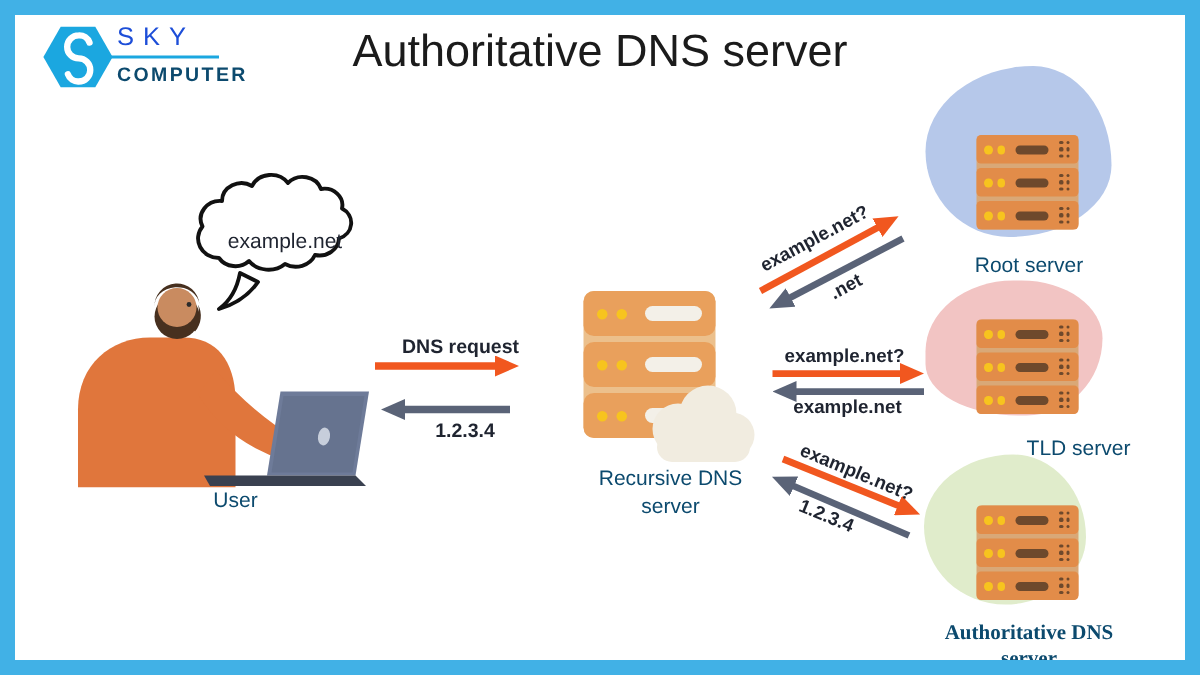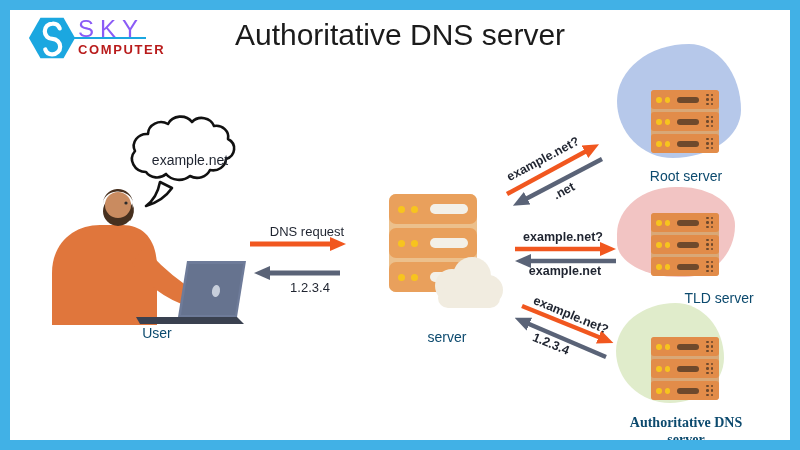--- a/index.html
+++ b/index.html
@@ -4,30 +4,30 @@
 <style>
   html,body{margin:0;padding:0;background:#fff;}
   .stage{
     position:relative;width:800px;height:450px;box-sizing:border-box;
     border:10px solid #41B1E6;background:#fff;overflow:hidden;
     font-family:"Liberation Sans",sans-serif;color:#222;
   }
   .abs{position:absolute;}
   
   .logo-hex{left:17px;top:2px;}
-  .brand-top{left:68px;top:5px;font-size:24px;font-weight:500;letter-spacing:6px;color:#8b5cf6;}
+  .brand-top{left:68px;top:5px;font-size:17px;font-weight:500;letter-spacing:6px;color:#1d4ed8;}
   .brand-rule{left:64px;top:27px;width:72px;height:2px;background:#1BA7E0;}
-  .brand-bottom{left:68px;top:32px;font-size:13px;font-weight:700;letter-spacing:1.6px;color:#b91c1c;}
+  .brand-bottom{left:68px;top:32px;font-size:13px;font-weight:700;letter-spacing:1.6px;color:#0c4a6e;}
   
   .title{left:0;top:8px;width:780px;text-align:center;font-size:30px;font-weight:500;color:#1b1b1b;}
   
   .lbl{transform:translate(-50%,-50%);white-space:nowrap;font-size:14px;color:#0c4a6e;}
   .lbl.bold{font-weight:700;font-family:Liberation Serif, serif;}
   .arrow-lbl{transform:translate(-50%,-50%);white-space:nowrap;font-size:12.5px;font-weight:600;color:#1f2430;}
-  .arrow-lbl.big{font-size:13px;font-weight:400;text-align:right;}
+  .arrow-lbl.big{font-size:13px;font-weight:700;text-align:right;}
   .rot-neg{transform:translate(-50%,-50%) rotate(-28deg);}
   .rot-pos{transform:translate(-50%,-50%) rotate(22.5deg);}
   
   .blob{position:absolute;}
   .blob.root{left:607px;top:34px;width:124px;height:114px;background:#B6C8EA;
     border-radius:58% 42% 55% 45% / 50% 58% 42% 50%;}
   .blob.tld{left:607px;top:177px;width:118px;height:90px;background:#F2C4C3;
     border-radius:52% 48% 45% 55% / 55% 45% 60% 40%;}
   .blob.auth{left:606px;top:293px;width:108px;height:100px;background:#E0ECCB;
     border-radius:55% 45% 50% 50% / 48% 55% 45% 52%;}
@@ -108,20 +108,21 @@
         <span class="dot-lg"></span>
         <span class="pill-light"></span>
       </div>
   </div>
   <svg class="abs svg-layer" style="left:418px;top:242px;" width="80" height="60" viewBox="0 0 80 60">
     <circle cx="24" cy="34" r="17" fill="#F1ECE0"></circle>
     <circle cx="44" cy="24" r="19" fill="#F1ECE0"></circle>
     <circle cx="60" cy="38" r="15" fill="#F1ECE0"></circle>
     <rect x="10" y="36" width="62" height="20" rx="10" fill="#F1ECE0"></rect>
   </svg>
+  <div class="abs lbl" style="left:437px;top:308px;">Recursive DNS</div>
   <div class="abs lbl" style="left:437px;top:327px;">server</div>
 
   <div class="abs stack-sm" style="left:641px;top:80px;">
     <div class="unit-sm">
         <span class="dot"></span>
         <span class="dot"></span>
         <span class="pill-dark"></span>
         <span class="dotgrid">
           <i class="mini"></i>
           <i class="mini"></i>

